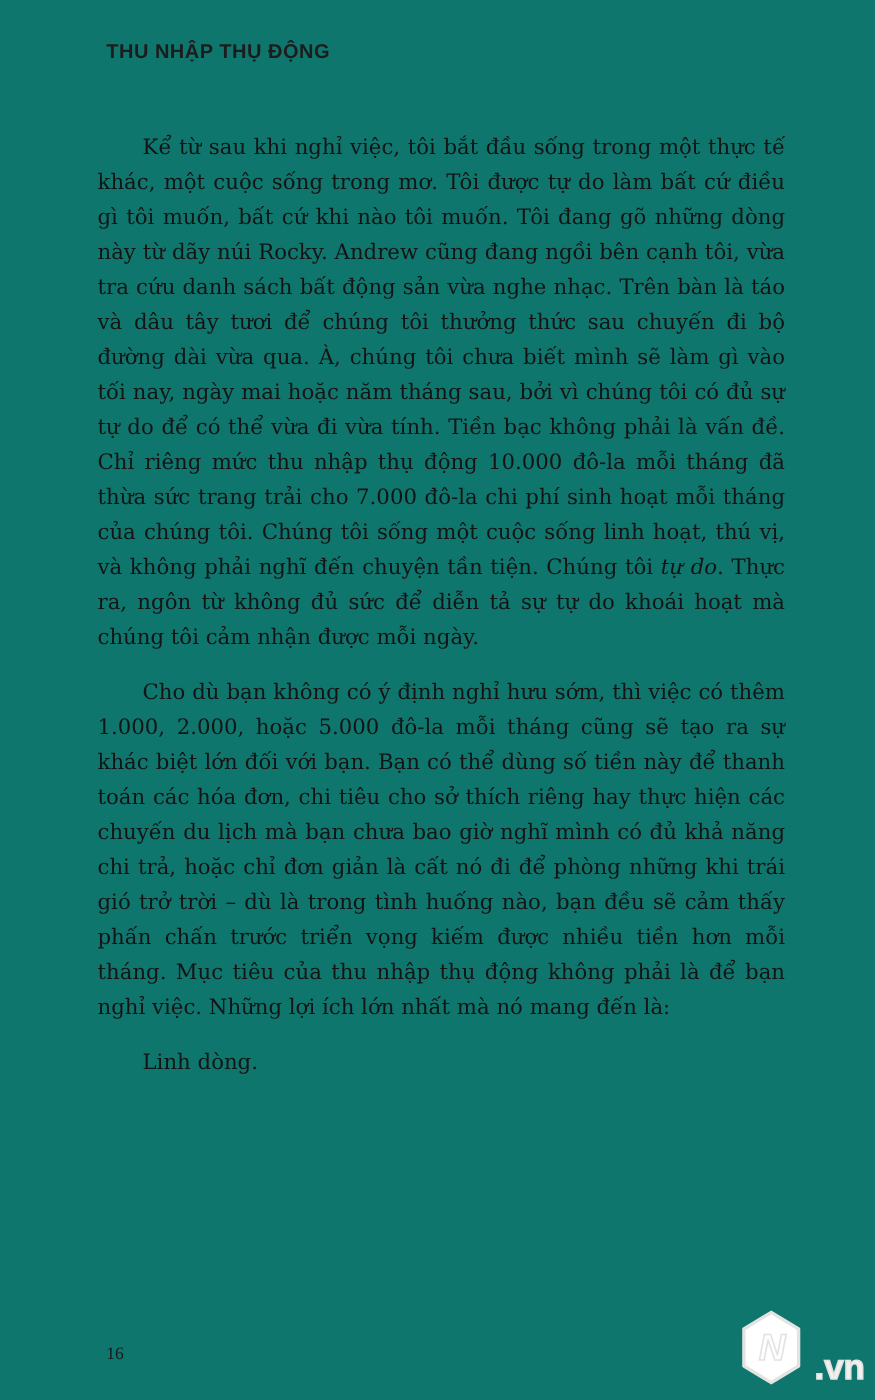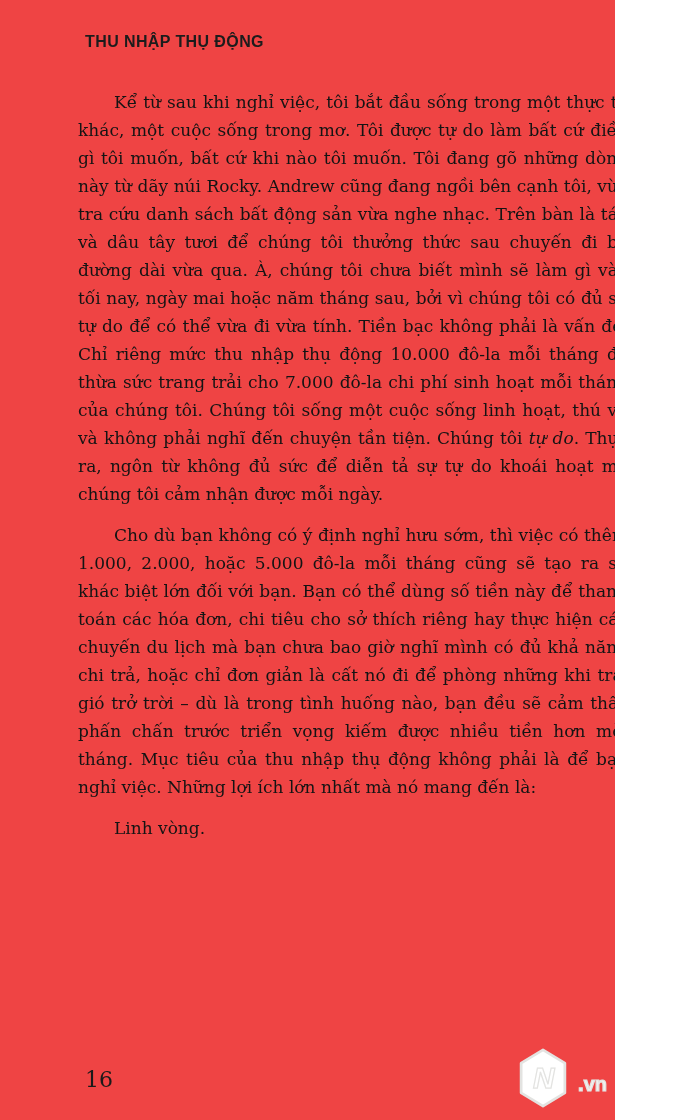--- a/index.html
+++ b/index.html
@@ -1,21 +1,21 @@
 <!DOCTYPE html>
 <html><head>
 <meta charset="utf-8">
 <style>
   * { margin: 0; padding: 0; box-sizing: border-box; }
   html, body { background: #ffffff; }
   .page {
     position: relative;
-    width: 615px;
+    width: 700px;
     height: 1120px;
-    background: #ef4444;
+    background: #0f766e;
     overflow: hidden;
     font-family: "DejaVu Serif", serif;
     color: #141414;
   }
   .running-head {
     position: absolute;
     top: 33px;
     left: 85px;
     font-family: "Liberation Sans", sans-serif;
     font-size: 16px;
@@ -27,30 +27,31 @@
     position: absolute;
     top: 88px;
     left: 78px;
     width: 550px;
     font-size: 17px;
     line-height: 28px;
     text-align: justify;
     text-justify: inter-word;
   }
   .body-text p {
-    margin: 0 0 13px 0;
+    margin: 16px 0 13px 0;
     text-indent: 36px;
   }
   .body-text em { font-style: italic; }
   .page-number {
     position: absolute;
     left: 85px;
     bottom: 28px;
-    font-size: 22px;
+    font-size: 14px;
     color: #1a1a1a;
+    font-family: Liberation Serif, serif;
   }
   .watermark {
     position: absolute;
     right: 8px;
     bottom: 10px;
     display: flex;
     align-items: center;
     user-select: none;
   }
   .wm-logo { display: block; margin-right: 8px; }
@@ -59,40 +60,40 @@
     font-weight: 700;
     font-size: 44px;
     letter-spacing: 1px;
     color: #f1f1ef;
     -webkit-text-stroke: 1.5px #e3e3e1;
     line-height: 1;
   }
   .wm-suffix {
     font-family: "Liberation Sans", sans-serif;
     font-weight: 700;
-    font-size: 20px;
+    font-size: 28px;
     color: #f1f1ef;
     -webkit-text-stroke: 1.2px #e3e3e1;
     align-self: flex-end;
-    margin-bottom: 16px;
+    margin-bottom: 2px;
     margin-left: 2px;
     line-height: 1;
   }
 </style>
 </head>
 <body>
 
 <div class="page">
 
   <div class="running-head">THU NHẬP THỤ ĐỘNG</div>
 
   <div class="body-text">
       <p><span>Kể từ sau khi nghỉ việc, tôi bắt đầu sống trong một thực tế khác, một cuộc sống trong mơ. Tôi được tự do làm bất cứ điều gì tôi muốn, bất cứ khi nào tôi muốn. Tôi đang gõ những dòng này từ dãy núi Rocky. Andrew cũng đang ngồi bên cạnh tôi, vừa tra cứu danh sách bất động sản vừa nghe nhạc. Trên bàn là táo và dâu tây tươi để chúng tôi thưởng thức sau chuyến đi bộ đường dài vừa qua. À, chúng tôi chưa biết mình sẽ làm gì vào tối nay, ngày mai hoặc năm tháng sau, bởi vì chúng tôi có đủ sự tự do để có thể vừa đi vừa tính. Tiền bạc không phải là vấn đề. Chỉ riêng mức thu nhập thụ động 10.000 đô-la mỗi tháng đã thừa sức trang trải cho 7.000 đô-la chi phí sinh hoạt mỗi tháng của chúng tôi. Chúng tôi sống một cuộc sống linh hoạt, thú vị, và không phải nghĩ đến chuyện tần tiện. Chúng tôi </span><em>tự do</em><span>. Thực ra, ngôn từ không đủ sức để diễn tả sự tự do khoái hoạt mà chúng tôi cảm nhận được mỗi ngày.</span></p>
       <p><span>Cho dù bạn không có ý định nghỉ hưu sớm, thì việc có thêm 1.000, 2.000, hoặc 5.000 đô-la mỗi tháng cũng sẽ tạo ra sự khác biệt lớn đối với bạn. Bạn có thể dùng số tiền này để thanh toán các hóa đơn, chi tiêu cho sở thích riêng hay thực hiện các chuyến du lịch mà bạn chưa bao giờ nghĩ mình có đủ khả năng chi trả, hoặc chỉ đơn giản là cất nó đi để phòng những khi trái gió trở trời – dù là trong tình huống nào, bạn đều sẽ cảm thấy phấn chấn trước triển vọng kiếm được nhiều tiền hơn mỗi tháng. Mục tiêu của thu nhập thụ động không phải là để bạn nghỉ việc. Những lợi ích lớn nhất mà nó mang đến là:</span></p>
-      <p><span>Linh vòng.</span></p>
+      <p><span>Linh dòng.</span></p>
     </div>
 
   <div class="page-number">16</div>
 
   <div class="watermark">
     <svg class="wm-logo" width="50" height="64" viewBox="0 0 64 80" aria-hidden="true">
       <polygon points="32,4 60,21 60,59 32,76 4,59 4,21" fill="#ffffff" stroke="#e3e3e1" stroke-width="3.5" stroke-linejoin="round"></polygon>
       <text id="wm-logo-letter" x="33" y="53" text-anchor="middle" font-family="Liberation Sans, sans-serif" font-weight="700" font-style="italic" font-size="38" fill="#ffffff" stroke="#e3e3e1" stroke-width="1.6">N</text>
     </svg>
     <span class="wm-suffix">.vn</span>

